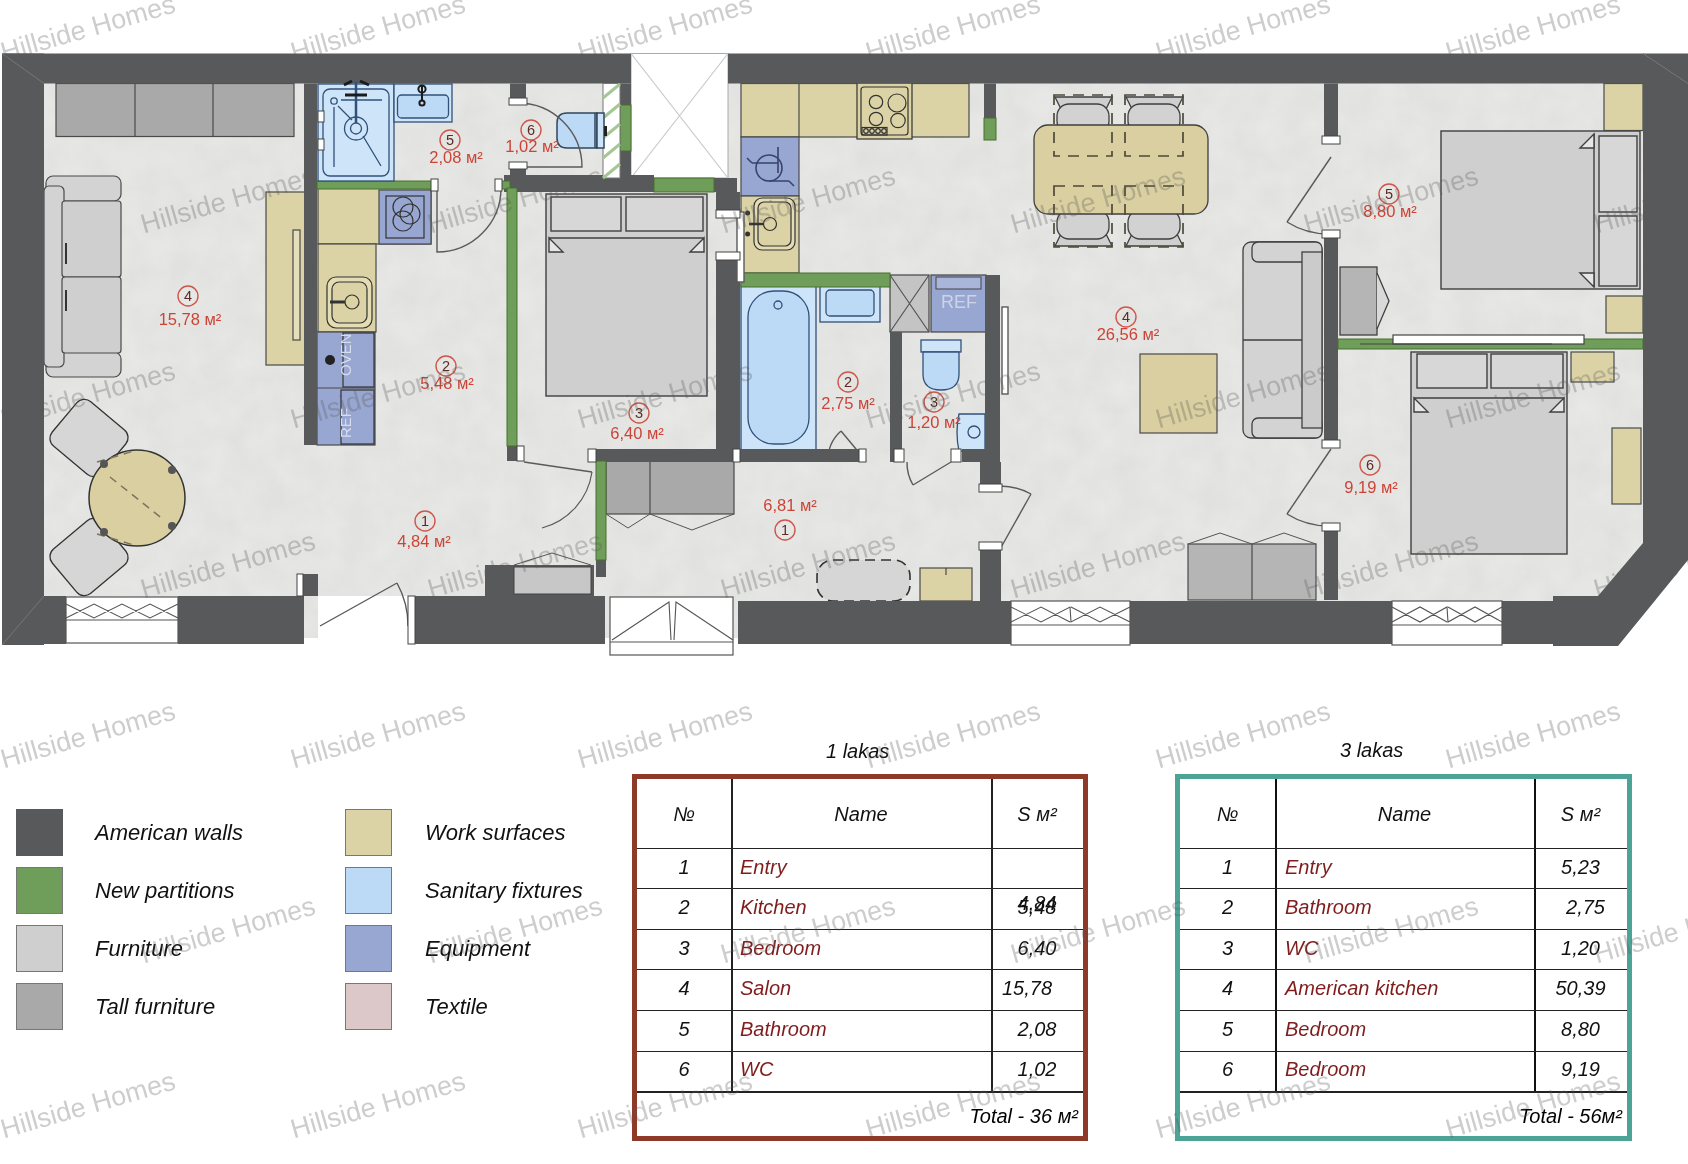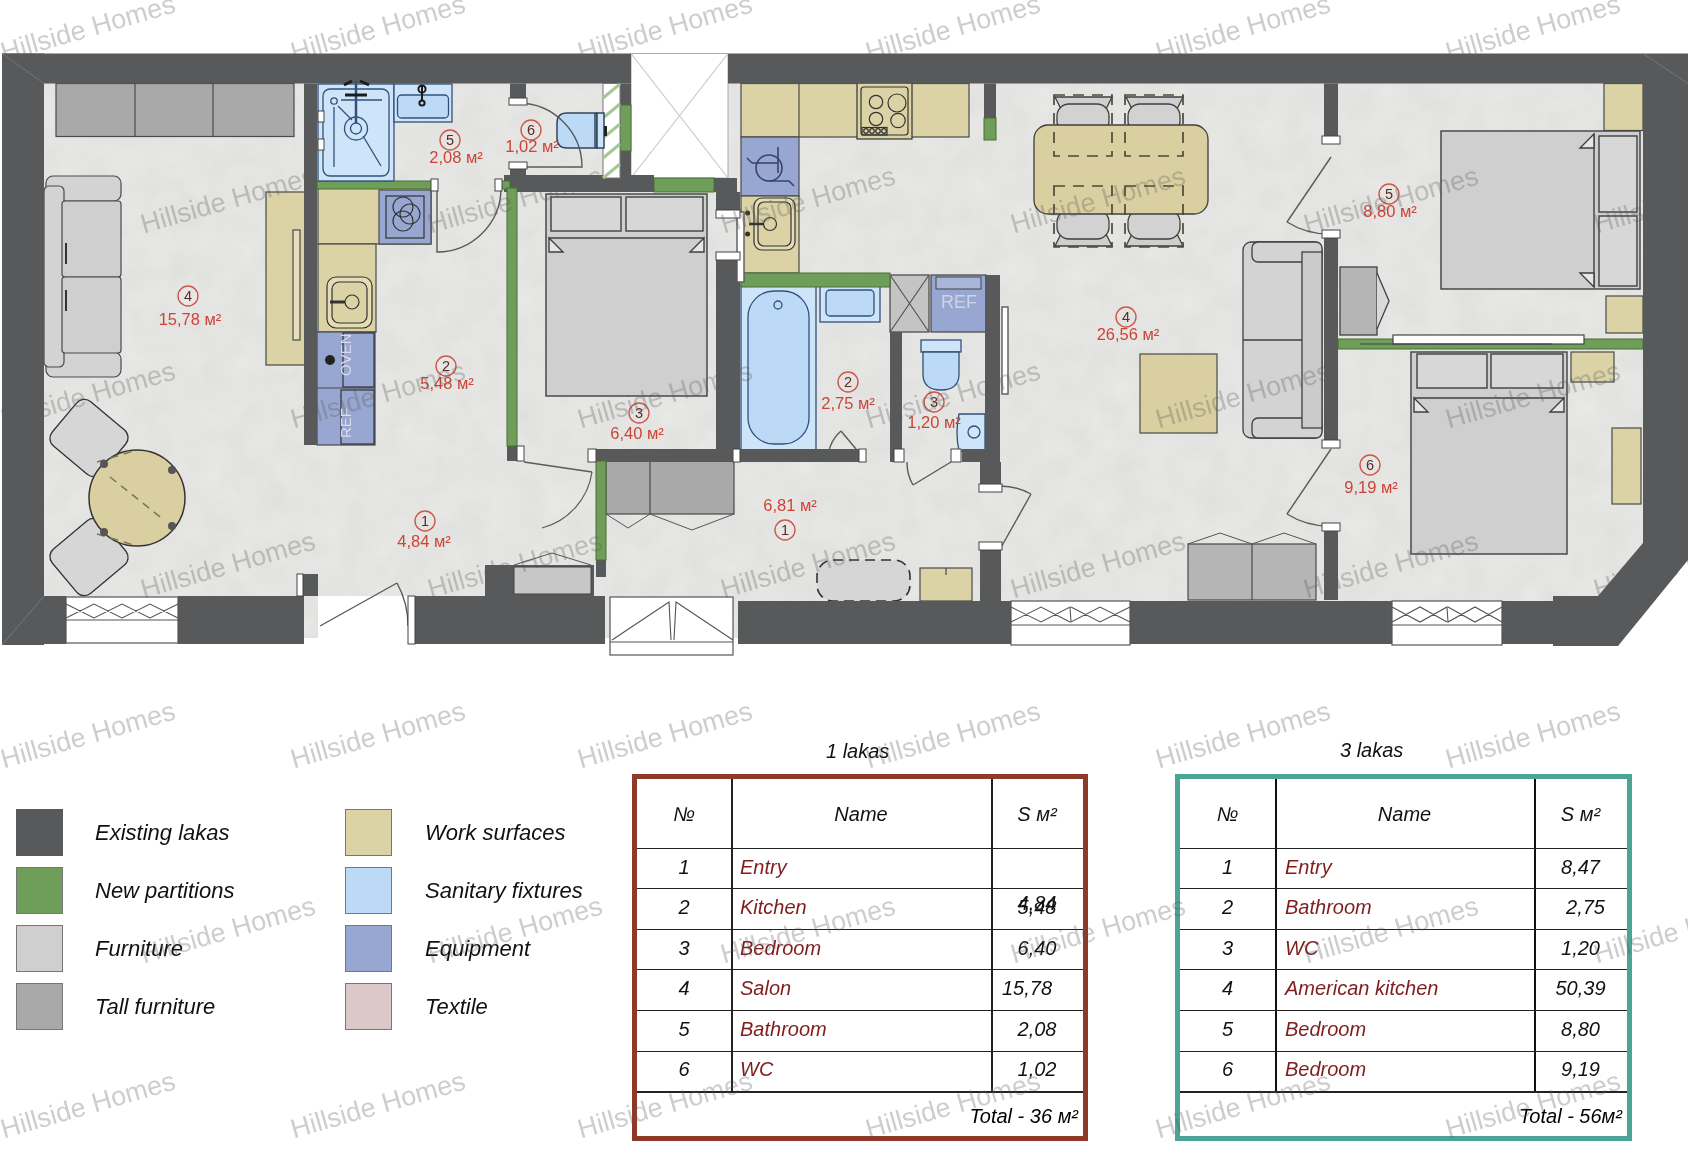--- a/index.html
+++ b/index.html
@@ -431,21 +431,21 @@
 </svg>
 
 <div class="lgbox" style="left:16px;top:809px;background:#58595b;border-color:#58595b;"></div>
 <div class="lgbox" style="left:16px;top:867px;background:#6f9e5a;"></div>
 <div class="lgbox" style="left:16px;top:925px;background:#cfcfcf;"></div>
 <div class="lgbox" style="left:16px;top:983px;background:#a9a9a9;"></div>
 <div class="lgbox" style="left:345px;top:809px;background:#dbd3a6;"></div>
 <div class="lgbox" style="left:345px;top:867px;background:#bcdaf6;"></div>
 <div class="lgbox" style="left:345px;top:925px;background:#98a7d1;"></div>
 <div class="lgbox" style="left:345px;top:983px;background:#dcc8c8;"></div>
-<div class="lgtxt" style="left:95px;top:820px;">Existing lakas</div>
+<div class="lgtxt" style="left:95px;top:820px;">American walls</div>
 <div class="lgtxt" style="left:95px;top:878px;">New partitions</div>
 <div class="lgtxt" style="left:95px;top:936px;">Furniture</div>
 <div class="lgtxt" style="left:95px;top:994px;">Tall furniture</div>
 <div class="lgtxt" style="left:425px;top:820px;">Work surfaces</div>
 <div class="lgtxt" style="left:425px;top:878px;">Sanitary fixtures</div>
 <div class="lgtxt" style="left:425px;top:936px;">Equipment</div>
 <div class="lgtxt" style="left:425px;top:994px;">Textile</div>
 
 <div class="ttitle" style="left:826px;top:740px;">1 lakas</div>
 <div class="ttitle" style="left:1340px;top:739px;">3 lakas</div>
@@ -490,21 +490,21 @@
   <div style="position:absolute;left:0;top:149.5px;width:447px;height:1.4px;background:#222;"></div>
   <div style="position:absolute;left:0;top:190px;width:447px;height:1.4px;background:#222;"></div>
   <div style="position:absolute;left:0;top:231px;width:447px;height:1.4px;background:#222;"></div>
   <div style="position:absolute;left:0;top:271.5px;width:447px;height:1.4px;background:#222;"></div>
   <div style="position:absolute;left:0;top:312px;width:447px;height:1.6px;background:#222;"></div>
   <div class="tc" style="left:0px;top:24px;width:95px;">№</div>
   <div class="tc" style="left:95px;top:24px;width:259px;">Name</div>
   <div class="tc" style="left:354px;top:24px;width:93px;">S м²</div>
   <div class="tc" style="left:0px;top:77px;width:95px;">1</div>
   <div class="tn" style="left:105px;top:77px;">Entry</div>
-  <div class="tc" style="left:354px;top:77px;width:93px;">8,47</div>
+  <div class="tc" style="left:354px;top:77px;width:93px;">5,23</div>
   <div class="tc" style="left:0px;top:117px;width:95px;">2</div>
   <div class="tn" style="left:105px;top:117px;">Bathroom</div>
   <div class="tc" style="left:354px;top:117px;width:103px;">2,75</div>
   <div class="tc" style="left:0px;top:158px;width:95px;">3</div>
   <div class="tn" style="left:105px;top:158px;">WC</div>
   <div class="tc" style="left:354px;top:158px;width:93px;">1,20</div>
   <div class="tc" style="left:0px;top:198px;width:95px;">4</div>
   <div class="tn" style="left:105px;top:198px;">American kitchen</div>
   <div class="tc" style="left:354px;top:198px;width:93px;">50,39</div>
   <div class="tc" style="left:0px;top:239px;width:95px;">5</div>

